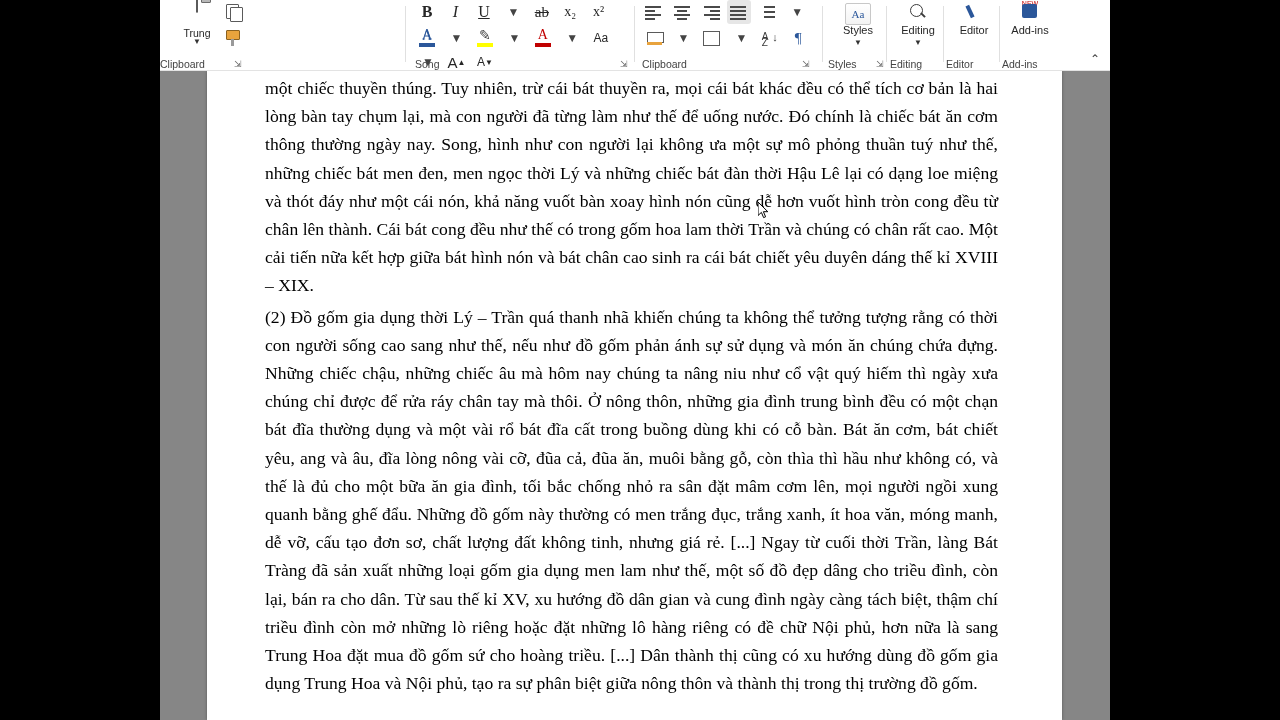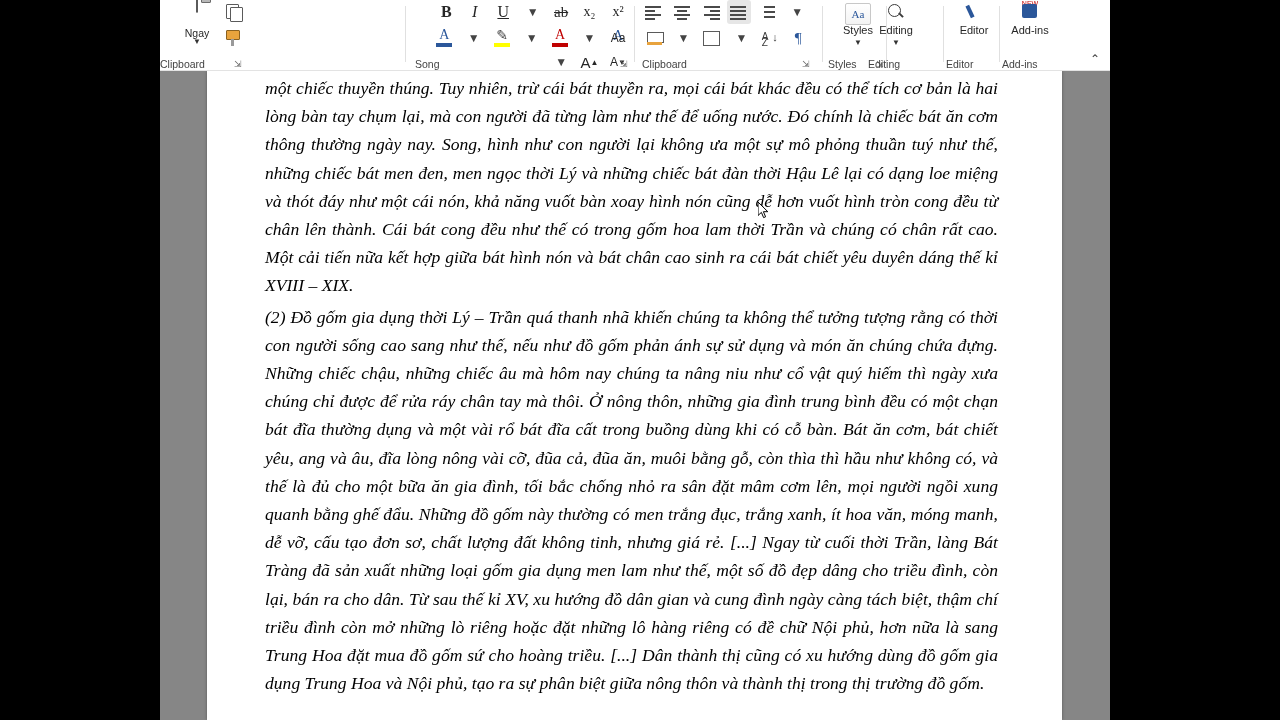--- a/index.html
+++ b/index.html
@@ -125,21 +125,20 @@
     height: 56px;
     background: #e0e0e0;
   }
 
   
   .grp-font { left: 255px; width: 215px; }
   .font-row {
     position: absolute;
     left: 0;
     height: 26px;
-    text-align: right;
   }
   .font-row1 { top: 0px; }
   .font-row2 { top: 26px; }
 
   .btn {
     display: inline-flex;
     align-items: center;
     justify-content: center;
     height: 24px;
     min-width: 24px;
@@ -190,21 +189,21 @@
     position: relative;
   }
   .align-ic i {
     position: absolute;
     left: 0; height: 1.6px; background: #4a4a4a;
     display: block;
   }
 
   
   .grp-styles { left: 668px; width: 60px; }
-  .grp-editing { left: 708px; width: 56px; }
+  .grp-editing { left: 730px; width: 56px; }
   .grp-editor { left: 786px; width: 56px; }
   .grp-addins { left: 842px; width: 56px; }
 
   .biglabel {
     position: absolute;
     width: 100%;
     text-align: center;
     font-size: 11px;
     color: #262626;
     top: 24px;
@@ -311,21 +310,20 @@
     height: 649px;
     background: #ffffff;
     box-shadow: 0 0 3px rgba(0,0,0,0.35);
   }
 
   .page-body {
     position: absolute;
     left: 58px;
     top: 0px;
     width: 733px;
-    font-style: italic;
   }
 
   .para {
     font-family: "Liberation Serif", serif;
     font-size: 17.6px;
     line-height: 28.2px;
     color: #000000;
     text-align: justify;
     margin: 0 0 0 0;
     text-indent: 0;
@@ -363,21 +361,21 @@
   <div class="side-right"></div>
 
   <div class="ribbon">
     <div class="ribbon-groups">
 
       <div class="grp grp-clipboard">
         <div class="clip-paste">
           <span class="glyph">
             <span class="paste-icon"></span>
           </span>
-          <span>Ngay</span>
+          <span>Trung</span>
           <span class="paste-caret">▼</span>
         </div>
         <div class="clip-copy">
           <span class="copy-gl"></span>
         </div>
         <div class="clip-fmt">
           <span class="brush-gl"></span>
         </div>
         <div class="grp-label">Clipboard</div>
         <div class="dlg-launcher" style="left:74px;">⇲</div>

